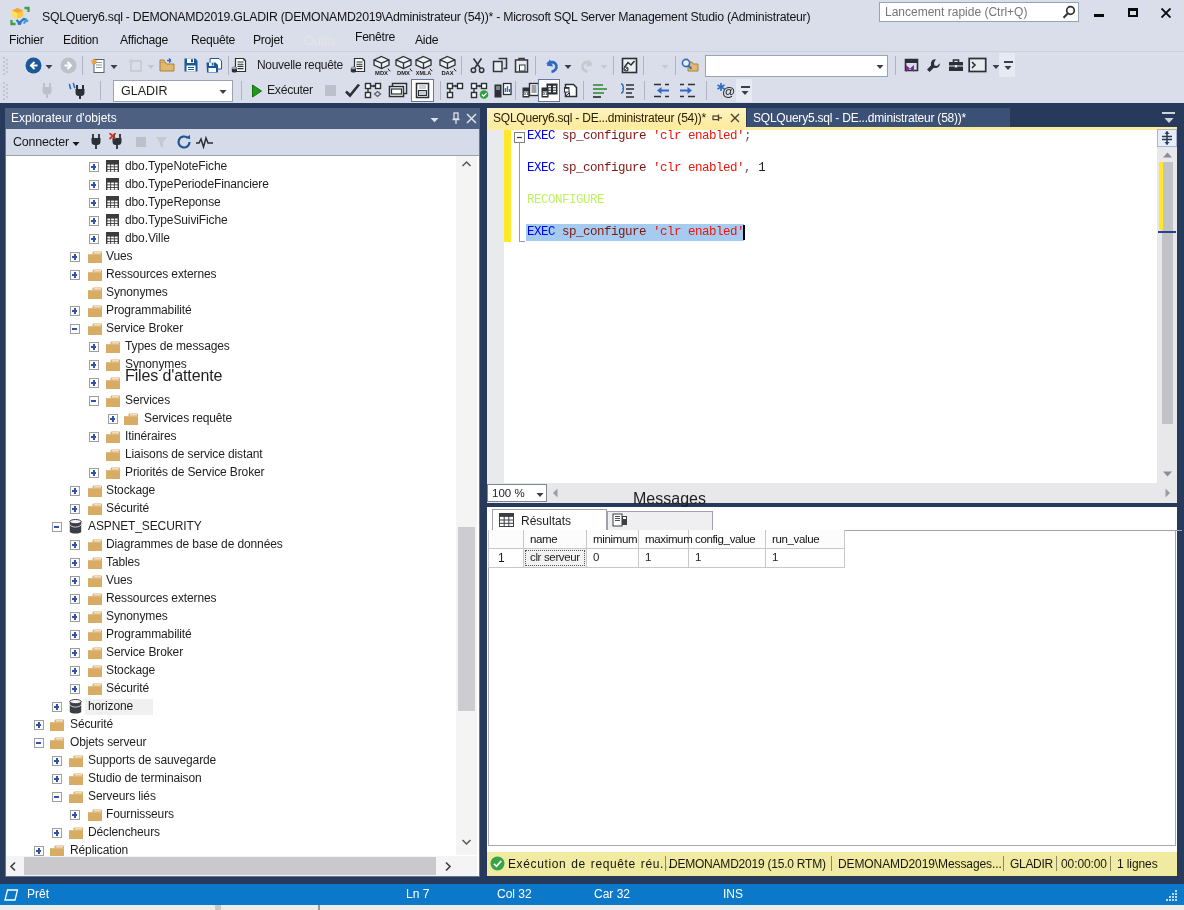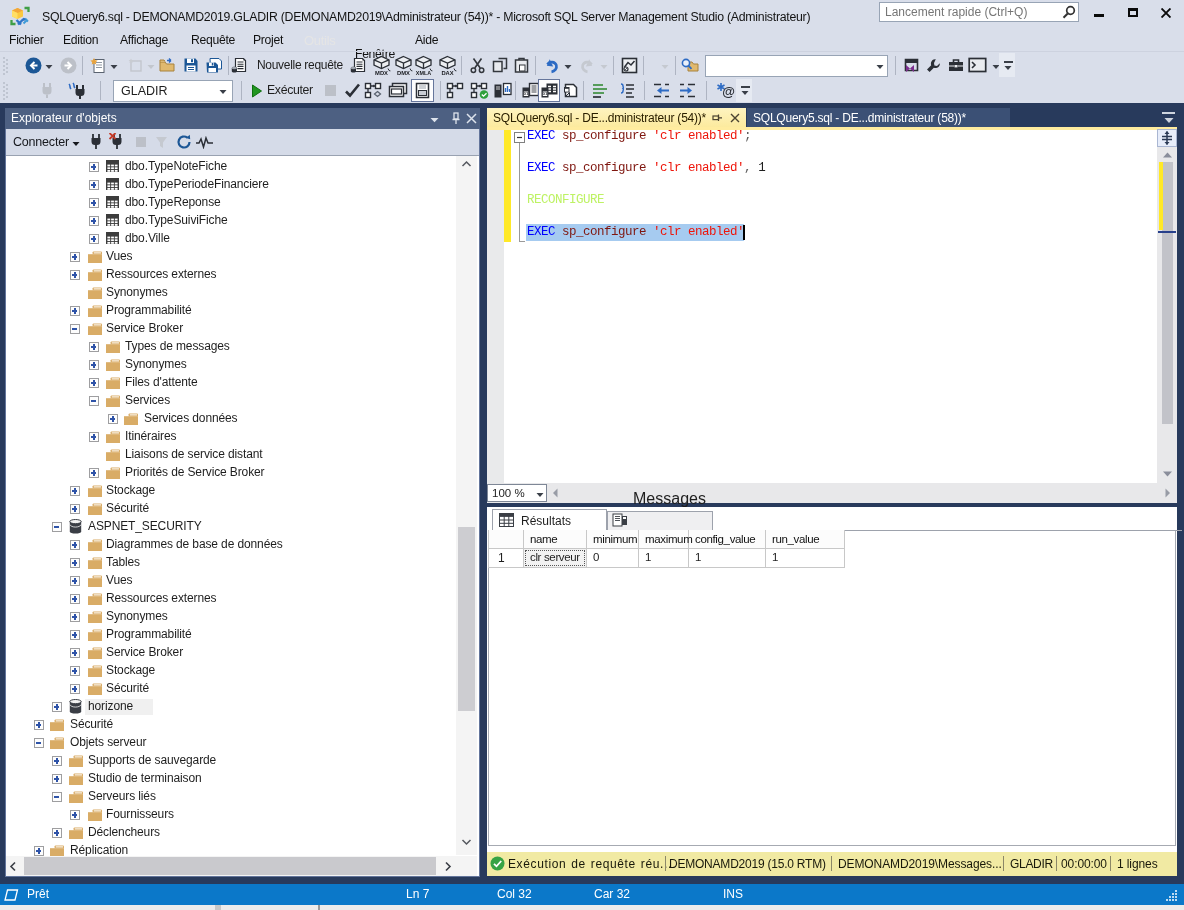--- a/index.html
+++ b/index.html
@@ -30,21 +30,21 @@
 <div class="a" style="left:1128px;top:8px;width:10px;height:9px;border:2px solid #0A0A0A;border-top:3.5px solid #0A0A0A"></div>
 <svg class="a" style="left:1161px;top:8px" width="10" height="10" viewBox="0 0 10 10">
       <path d="M0.5 0.5l9 9M9.5 0.5l-9 9" stroke="#0A0A0A" stroke-width="1.9"></path>
     </svg>
 <div class="a tx" style="left:9px;top:33px;font-size:12.2px;letter-spacing:-0.3px;color:#121212">Fichier</div>
 <div class="a tx" style="left:63px;top:33px;font-size:12.2px;letter-spacing:-0.3px;color:#121212">Edition</div>
 <div class="a tx" style="left:120px;top:33px;font-size:12.2px;letter-spacing:-0.3px;color:#121212">Affichage</div>
 <div class="a tx" style="left:191px;top:33px;font-size:12.2px;letter-spacing:-0.3px;color:#121212">Requête</div>
 <div class="a tx" style="left:253px;top:33px;font-size:12.2px;letter-spacing:-0.3px;color:#121212">Projet</div>
 <div class="a tx" style="left:304px;top:33px;font-size:13px;letter-spacing:-0.3px;color:#e5e5e5">Outils</div>
-<div class="a tx" style="left:355px;top:47px;font-size:12.2px;letter-spacing:-0.3px;color:#121212">Fenêtre</div>
+<div class="a tx" style="left:355px;top:30px;font-size:12.2px;letter-spacing:-0.3px;color:#121212">Fenêtre</div>
 <div class="a tx" style="left:415px;top:33px;font-size:12.2px;letter-spacing:-0.3px;color:#121212">Aide</div>
 <div class="a" style="left:0;top:51px;width:1184px;height:1px;background:#CDD2DF"></div>
 <svg class="a" style="left:3px;top:57px" width="6" height="18" viewBox="0 0 6 18">
       <rect x="0" y="0" width="2" height="2" fill="#BFC5D1"></rect>
       <rect x="3" y="2" width="2" height="2" fill="#BFC5D1"></rect>
       <rect x="0" y="4" width="2" height="2" fill="#BFC5D1"></rect>
       <rect x="3" y="6" width="2" height="2" fill="#BFC5D1"></rect>
       <rect x="0" y="8" width="2" height="2" fill="#BFC5D1"></rect>
       <rect x="3" y="10" width="2" height="2" fill="#BFC5D1"></rect>
       <rect x="0" y="12" width="2" height="2" fill="#BFC5D1"></rect>
@@ -573,42 +573,42 @@
       <svg class="a" style="left:89px;top:378px" width="10" height="10" viewBox="0 0 10 10" shape-rendering="crispEdges">
         <rect x="0.5" y="0.5" width="9" height="9" fill="#FDFDFD" stroke="#9E9EA0"></rect>
         <rect x="2" y="4" width="5" height="2" fill="#2E53A8"></rect>
         <rect x="3.8" y="2.2" width="1.7" height="5.6" fill="#2E53A8"></rect>
       </svg>
       <svg class="a" style="left:106px;top:377px" width="14" height="12" viewBox="0 0 14 12">
 <path d="M0 12V3.2h14V12z" fill="#D9AC66"></path>
 <path d="M4.6 3.2V1.3q0-0.9 1-0.9h7.4q1 0 1 0.9v1.9z" fill="#D9AC66"></path>
 <rect x="5.8" y="1.4" width="7.2" height="1" fill="#FFF"></rect>
       </svg>
-      <div class="a tx" style="left:125px;top:375px;font-size:12px;letter-spacing:-0.12px">Files d'attente</div>
+      <div class="a tx" style="left:125px;top:367px;font-size:16px;letter-spacing:-0.12px">Files d'attente</div>
       <svg class="a" style="left:89px;top:396px" width="10" height="10" viewBox="0 0 10 10" shape-rendering="crispEdges">
         <rect x="0.5" y="0.5" width="9" height="9" fill="#FDFDFD" stroke="#9E9EA0"></rect>
         <rect x="2" y="4" width="5" height="2" fill="#2E53A8"></rect>
       </svg>
       <svg class="a" style="left:106px;top:395px" width="14" height="12" viewBox="0 0 14 12">
 <path d="M0 12V3.2h14V12z" fill="#D9AC66"></path>
 <path d="M4.6 3.2V1.3q0-0.9 1-0.9h7.4q1 0 1 0.9v1.9z" fill="#D9AC66"></path>
 <rect x="5.8" y="1.4" width="7.2" height="1" fill="#FFF"></rect>
       </svg>
       <div class="a tx" style="left:125px;top:393px;font-size:12px;letter-spacing:-0.12px">Services</div>
       <svg class="a" style="left:108px;top:414px" width="10" height="10" viewBox="0 0 10 10" shape-rendering="crispEdges">
         <rect x="0.5" y="0.5" width="9" height="9" fill="#FDFDFD" stroke="#9E9EA0"></rect>
         <rect x="2" y="4" width="5" height="2" fill="#2E53A8"></rect>
         <rect x="3.8" y="2.2" width="1.7" height="5.6" fill="#2E53A8"></rect>
       </svg>
       <svg class="a" style="left:124px;top:413px" width="14" height="12" viewBox="0 0 14 12">
 <path d="M0 12V3.2h14V12z" fill="#D9AC66"></path>
 <path d="M4.6 3.2V1.3q0-0.9 1-0.9h7.4q1 0 1 0.9v1.9z" fill="#D9AC66"></path>
 <rect x="5.8" y="1.4" width="7.2" height="1" fill="#FFF"></rect>
       </svg>
-      <div class="a tx" style="left:144px;top:411px;font-size:12px;letter-spacing:-0.12px">Services données</div>
+      <div class="a tx" style="left:144px;top:411px;font-size:12px;letter-spacing:-0.12px">Services requête</div>
       <svg class="a" style="left:89px;top:432px" width="10" height="10" viewBox="0 0 10 10" shape-rendering="crispEdges">
         <rect x="0.5" y="0.5" width="9" height="9" fill="#FDFDFD" stroke="#9E9EA0"></rect>
         <rect x="2" y="4" width="5" height="2" fill="#2E53A8"></rect>
         <rect x="3.8" y="2.2" width="1.7" height="5.6" fill="#2E53A8"></rect>
       </svg>
       <svg class="a" style="left:106px;top:431px" width="14" height="12" viewBox="0 0 14 12">
 <path d="M0 12V3.2h14V12z" fill="#D9AC66"></path>
 <path d="M4.6 3.2V1.3q0-0.9 1-0.9h7.4q1 0 1 0.9v1.9z" fill="#D9AC66"></path>
 <rect x="5.8" y="1.4" width="7.2" height="1" fill="#FFF"></rect>
       </svg>

